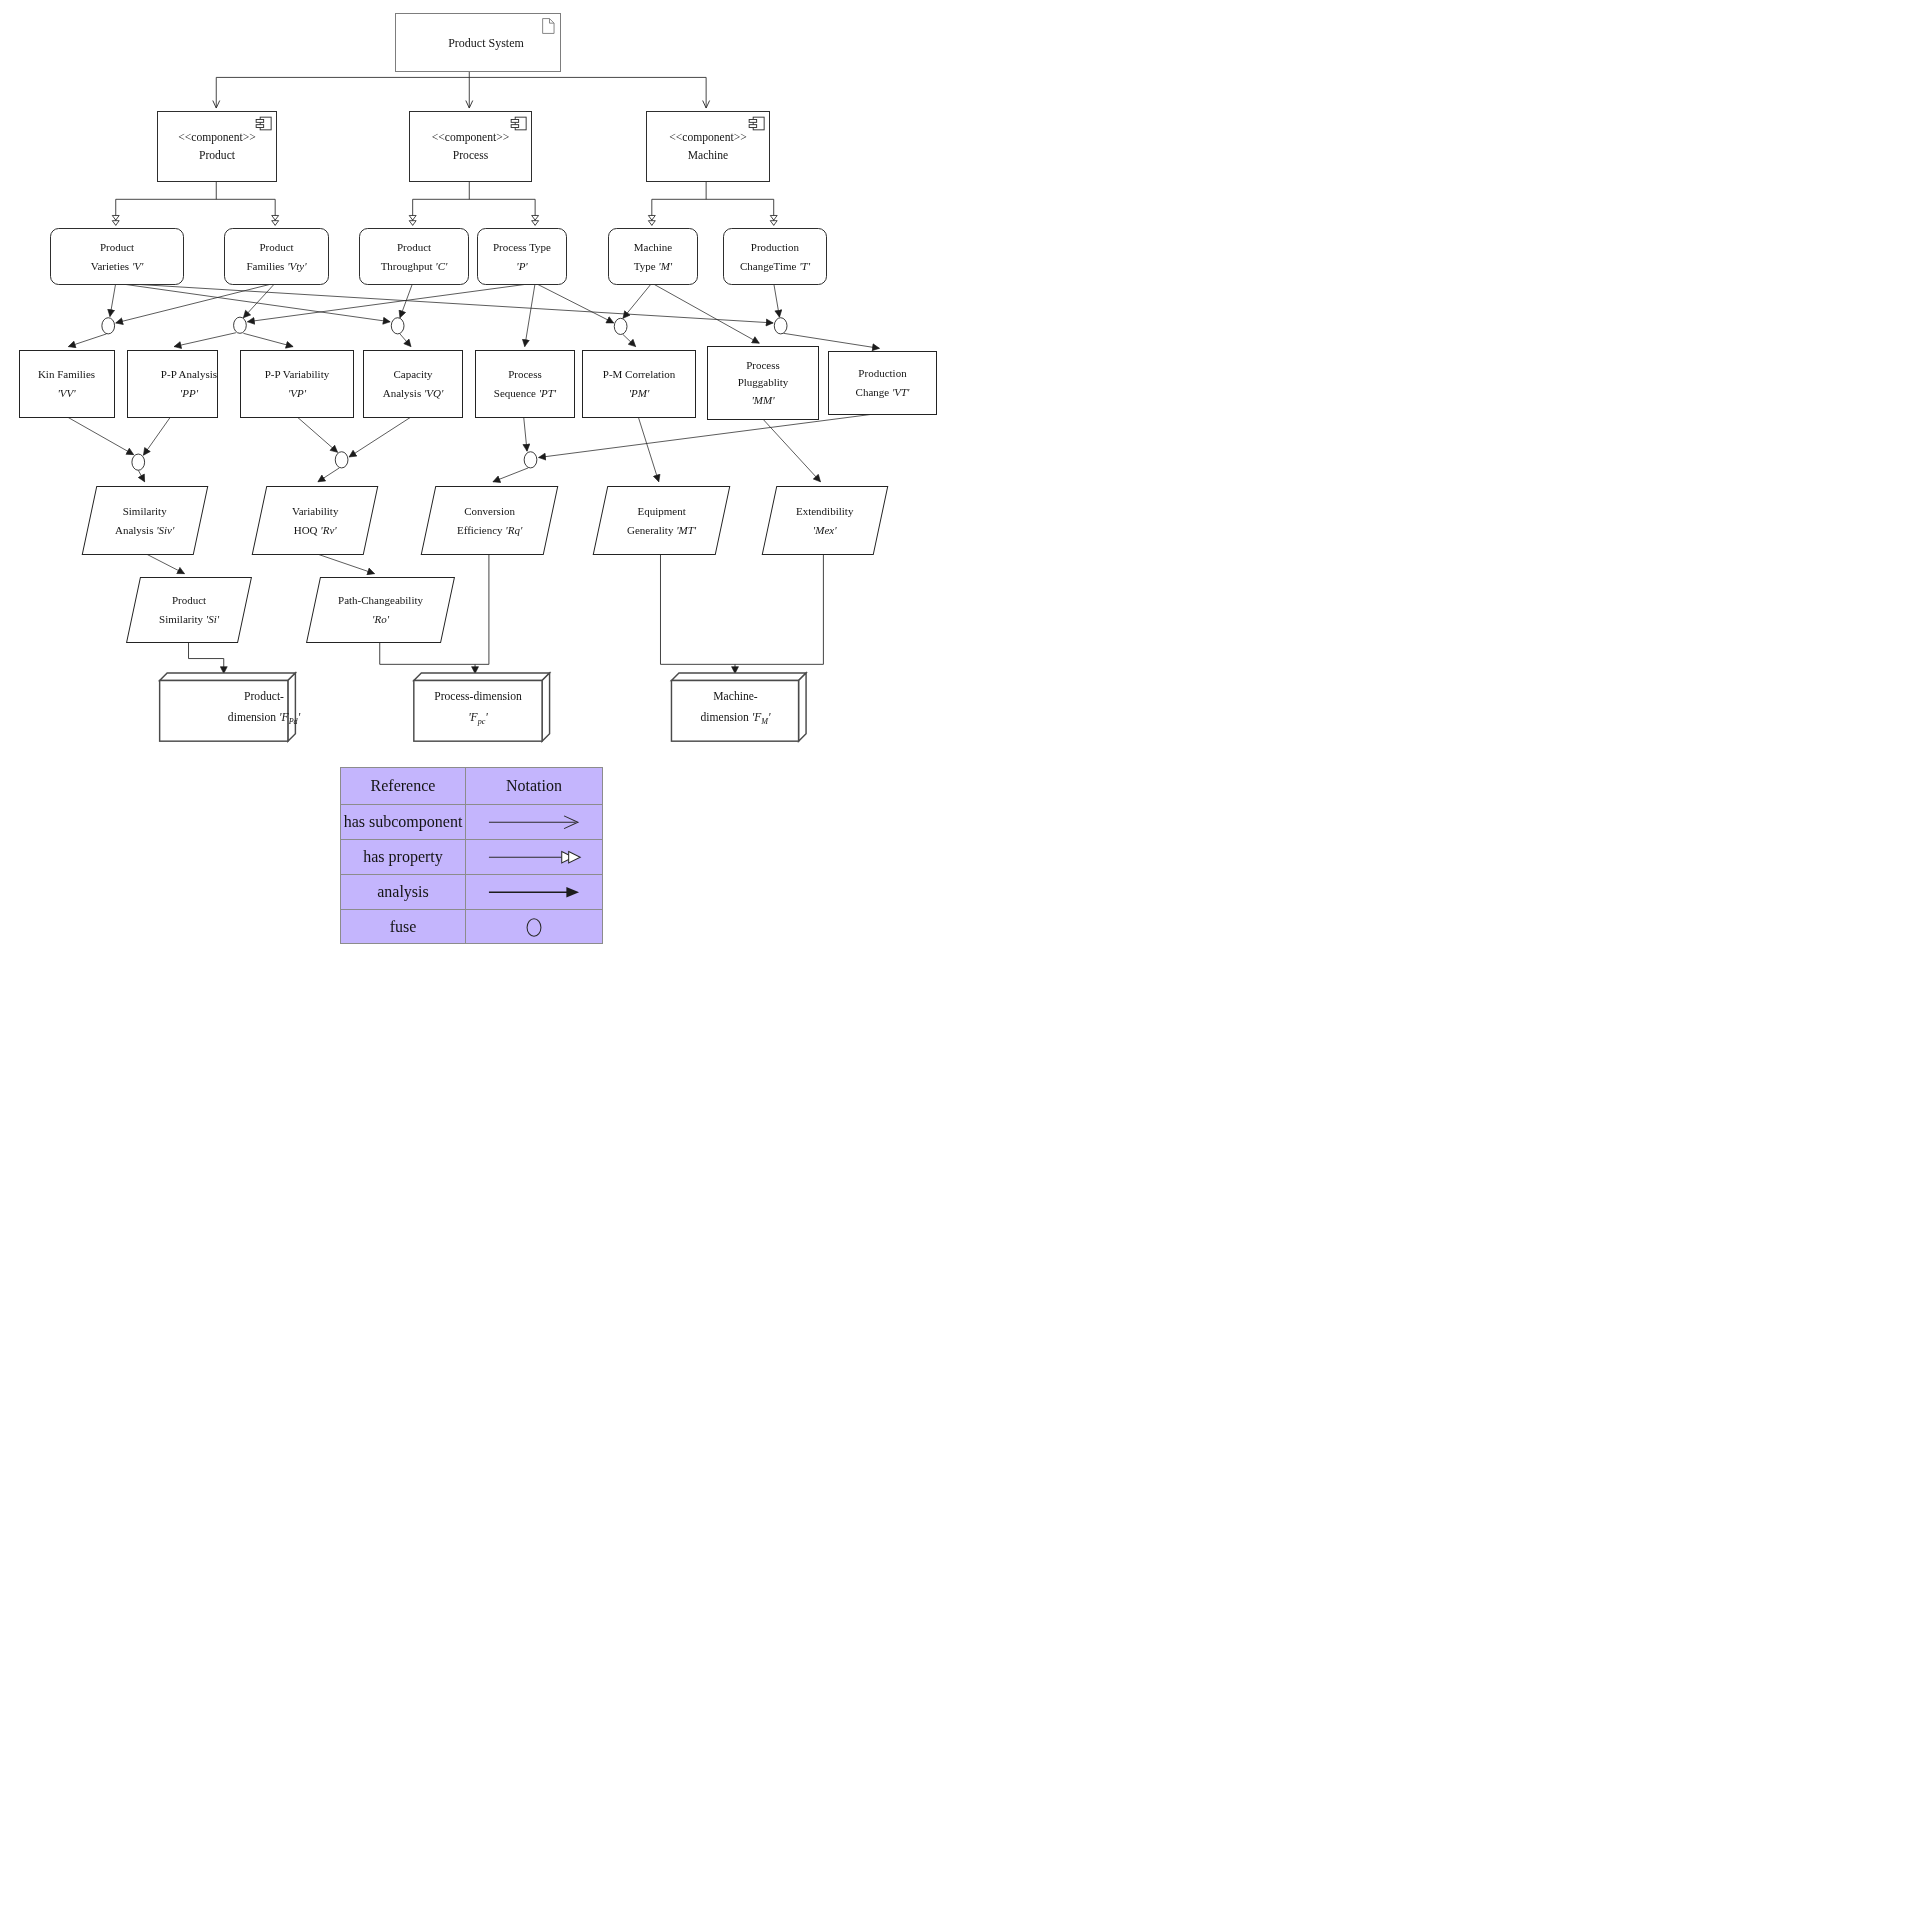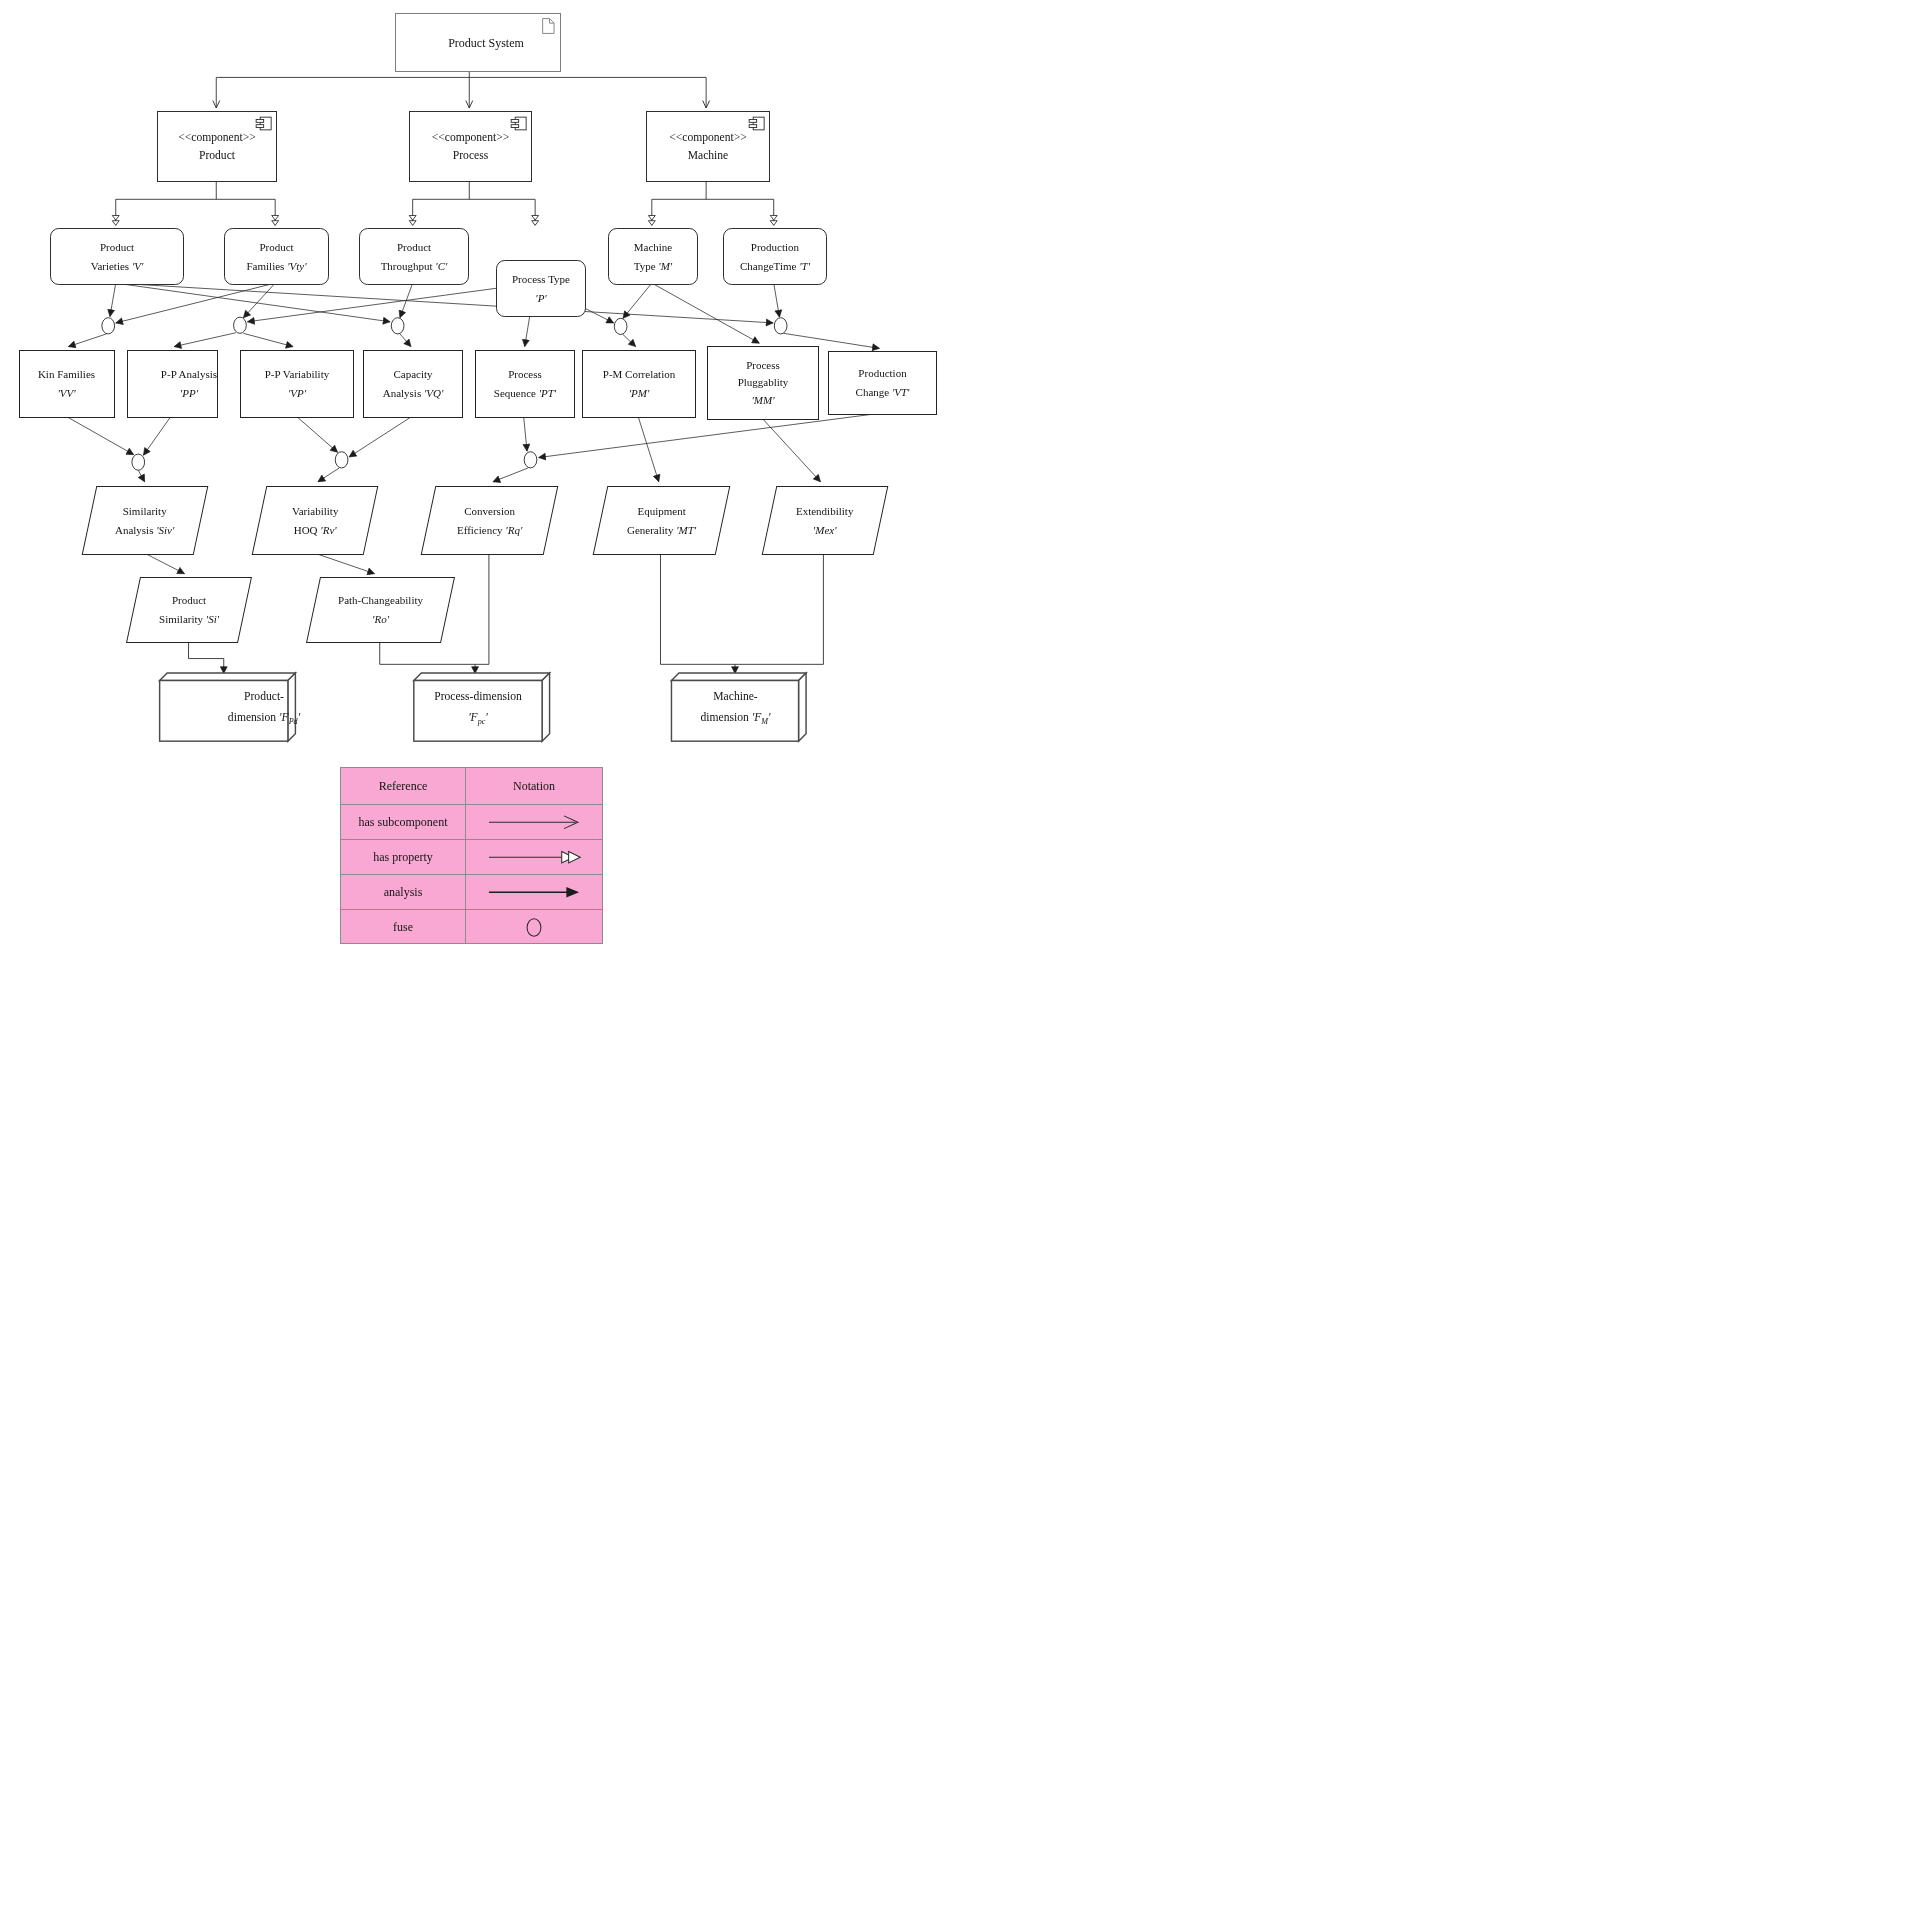--- a/index.html
+++ b/index.html
@@ -15,21 +15,21 @@
   .para{border:1.4px solid #232323;transform:skewX(-12deg);}
   .para .lbl{transform:skewX(12deg);}
   .dimlbl{position:absolute;z-index:3;display:flex;align-items:flex-start;justify-content:center;
           text-align:center;font-size:11.6px;line-height:1.8;padding-top:5.8px;background:transparent;}
   .code{font-style:italic;}
   sub{font-size:0.7em;}
   .cicon{position:absolute;top:4px;right:4px;z-index:3;}
   .dicon{position:absolute;top:4px;right:5.2px;z-index:3;}
   .legend{position:absolute;left:340px;top:767px;width:261px;height:175px;z-index:2;
           border:1.2px solid #8c8c8c;display:grid;grid-template-columns:124px 1fr;
-          grid-template-rows:36px 35px 35px 35px 35px;font-size:12px;background:#f9a8d4;}
+          grid-template-rows:36px 35px 35px 35px 35px;font-size:16px;background:#c4b5fd;}
   .lcell{display:flex;align-items:center;justify-content:center;border-top:1.2px solid #8c8c8c;}
   .lcell.right{border-left:1.2px solid #8c8c8c;}
   .lcell.hdr{border-top:none;}
 </style>
 </head>
 <body>
 
 <div class="canvas">
 
   <svg class="wires" width="953" height="963" viewBox="0 0 1649 1667">
@@ -205,21 +205,21 @@
       <span>Varieties</span>&nbsp;<span class="code">'V'</span></div>
   </div>
   <div class="node prop" style="left:224px;top:228px;width:103px;height:55px;">
     <div class="lbl"><span>Product</span><br>
       <span>Families</span>&nbsp;<span class="code">'Vty'</span></div>
   </div>
   <div class="node prop" style="left:359px;top:228px;width:108px;height:55px;">
     <div class="lbl"><span>Product</span><br>
       <span>Throughput</span>&nbsp;<span class="code">'C'</span></div>
   </div>
-  <div class="node prop" style="left:496px;top:228px;width:88px;height:55px;margin-top:32px;">
+  <div class="node prop" style="left:477px;top:228px;width:88px;height:55px;">
     <div class="lbl"><span>Process Type</span><br>
       <span class="code">'P'</span></div>
   </div>
   <div class="node prop" style="left:608px;top:228px;width:88px;height:55px;">
     <div class="lbl"><span>Machine</span><br>
       <span>Type</span>&nbsp;<span class="code">'M'</span></div>
   </div>
   <div class="node prop" style="left:723px;top:228px;width:102px;height:55px;">
     <div class="lbl"><span>Production</span><br>
       <span>ChangeTime</span>&nbsp;<span class="code">'T'</span></div>

